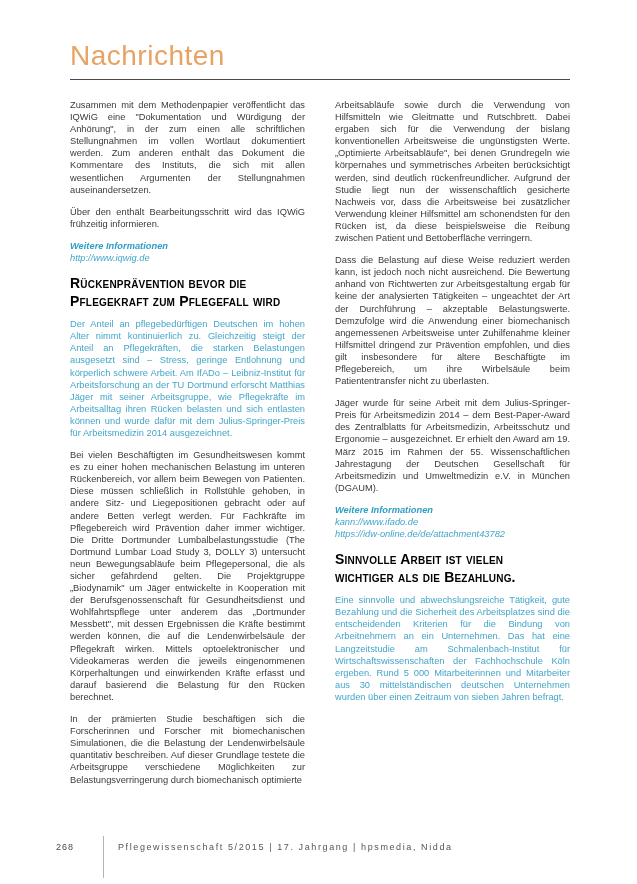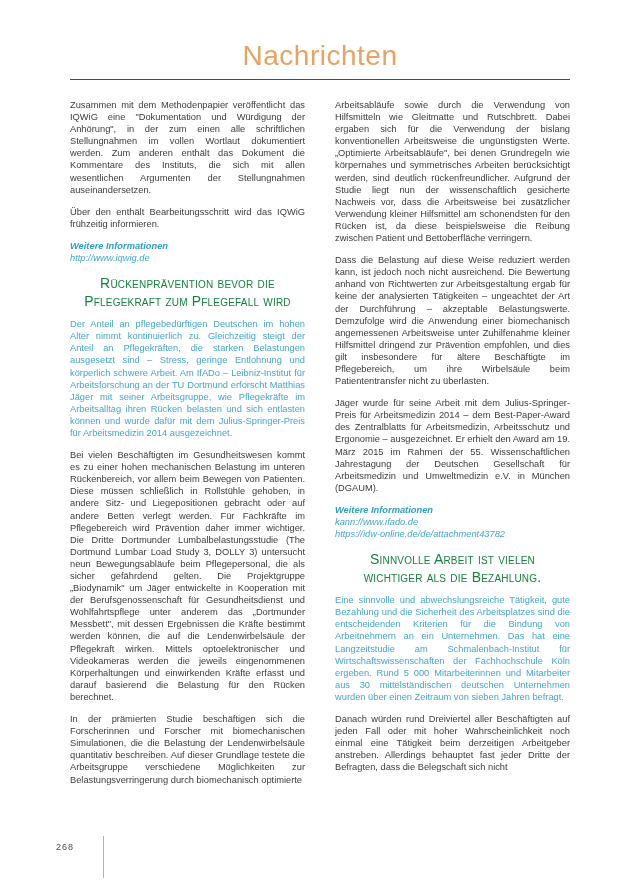--- a/index.html
+++ b/index.html
@@ -1,40 +1,40 @@
 <!DOCTYPE html>
 <html lang="de"><head>
 <meta charset="utf-8">
 <style>
   html, body { margin:0; padding:0; background:#ffffff; }
   .page {
     position:relative; width:637px; height:884px; background:#ffffff;
     font-family:"Liberation Sans", sans-serif; color:#3a3a3a; overflow:hidden;
   }
-  .masthead { position:absolute; left:70px; top:40px; width:500px;text-align:center; }
+  .masthead { position:absolute; left:70px; top:40px; width:500px; }
   .page-title {
     font-size:28px; line-height:32px; font-weight:normal;
     color:#E8A262; letter-spacing:0.5px; margin:0;
   }
   .title-rule { margin-top:7px; height:0; border-top:1.5px solid #4a4a4a; }
 
   .columns {
     position:absolute; left:70px; top:99px; width:500px;
     display:flex; gap:30px;
   }
   .col {
     width:241px; font-size:9.3px; line-height:12.1px;
     text-align:justify; hyphens:auto; -webkit-hyphens:auto;
   }
   .col p { margin:0 0 10px 0; }
   .lead { color:#44A6C9; }
   .article-heading {
-    font-variant:small-caps; font-weight:normal; color:#15803d;
+    font-variant:small-caps; font-weight:bold; color:#000000;
     font-size:14px; line-height:18px; letter-spacing:0.2px;
-    margin:4px 0 8px 0; text-align:center;
+    margin:4px 0 8px 0; text-align:left;
   }
   .article-heading span { display:block; }
   .more-info { margin:0 0 10px 0; text-align:left; }
   .more-info-label { color:#2F9FC5; font-weight:bold; display:block;font-style:italic; }
   .more-info a {
     display:block; color:#44A6C9; font-style:italic;
     text-decoration:none; word-break:break-all;
   }
 
   .footer { position:absolute; left:0; top:836px; width:637px; height:48px; font-size:9px; }
@@ -83,23 +83,23 @@
         <a href="#">kann://www.ifado.de</a>
         <a href="#">https://idw-online.de/de/attachment43782</a>
       </div>
 
       <h2 class="article-heading">
         <span>Sinnvolle Arbeit ist vielen</span>
         <span>wichtiger als die Bezahlung.</span>
       </h2>
 
       <p class="lead">Eine sinnvolle und abwechslungsreiche Tätigkeit, gute Bezahlung und die Sicherheit des Arbeitsplatzes sind die entscheidenden Kriterien für die Bindung von Arbeitnehmern an ein Unternehmen. Das hat eine Langzeitstudie am Schmalenbach-Institut für Wirtschaftswissenschaften der Fachhochschule Köln ergeben. Rund 5 000 Mitarbeiterinnen und Mitarbeiter aus 30 mittelständischen deutschen Unternehmen wurden über einen Zeitraum von sieben Jahren befragt.</p>
-      <p>Danach würden rund Dreiviertel aller Beschäftigten auf jeden Fall oder mit hoher Wahrscheinlichkeit noch einmal eine Tätigkeit beim derzeitigen Arbeitgeber anstreben. Allerdings behauptet fast jeder Dritte der Befragten, dass die Belegschaft sich nicht</p>
     </div>
 
   </div>
 
   <div class="footer">
     <span class="footer-pagenum">268</span>
     <div class="footer-divider"></div>
+    <span class="footer-journal">Pflegewissenschaft 5/2015 | 17. Jahrgang | hpsmedia, Nidda</span>
   </div>
 
 </div>
 
 </body></html>

